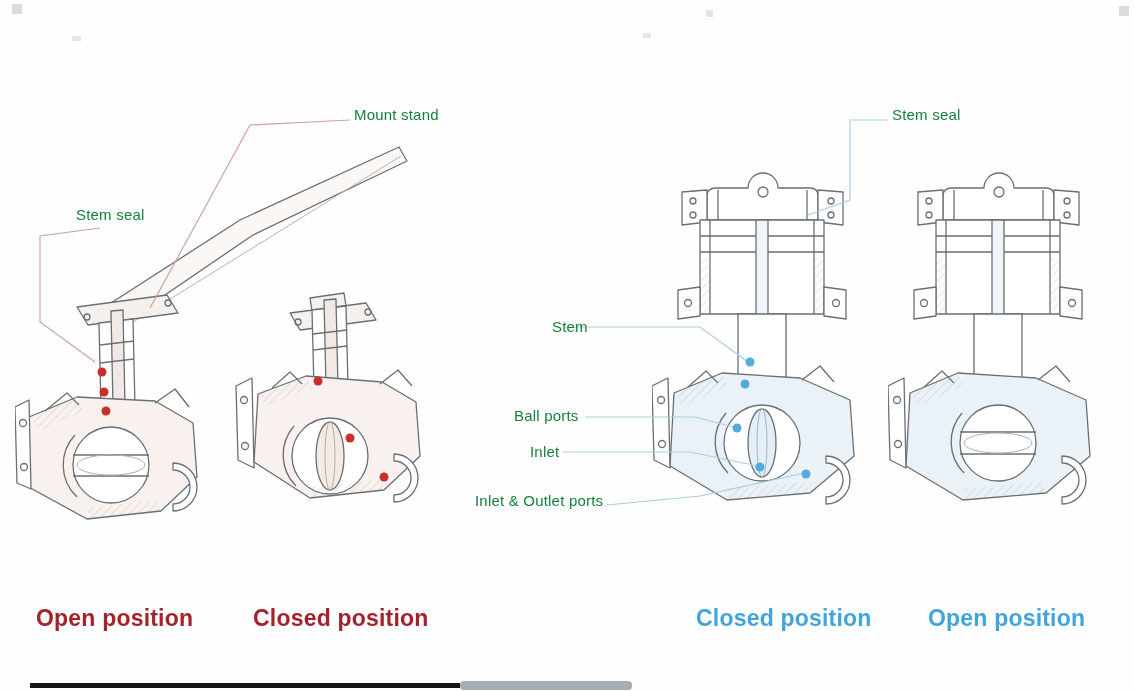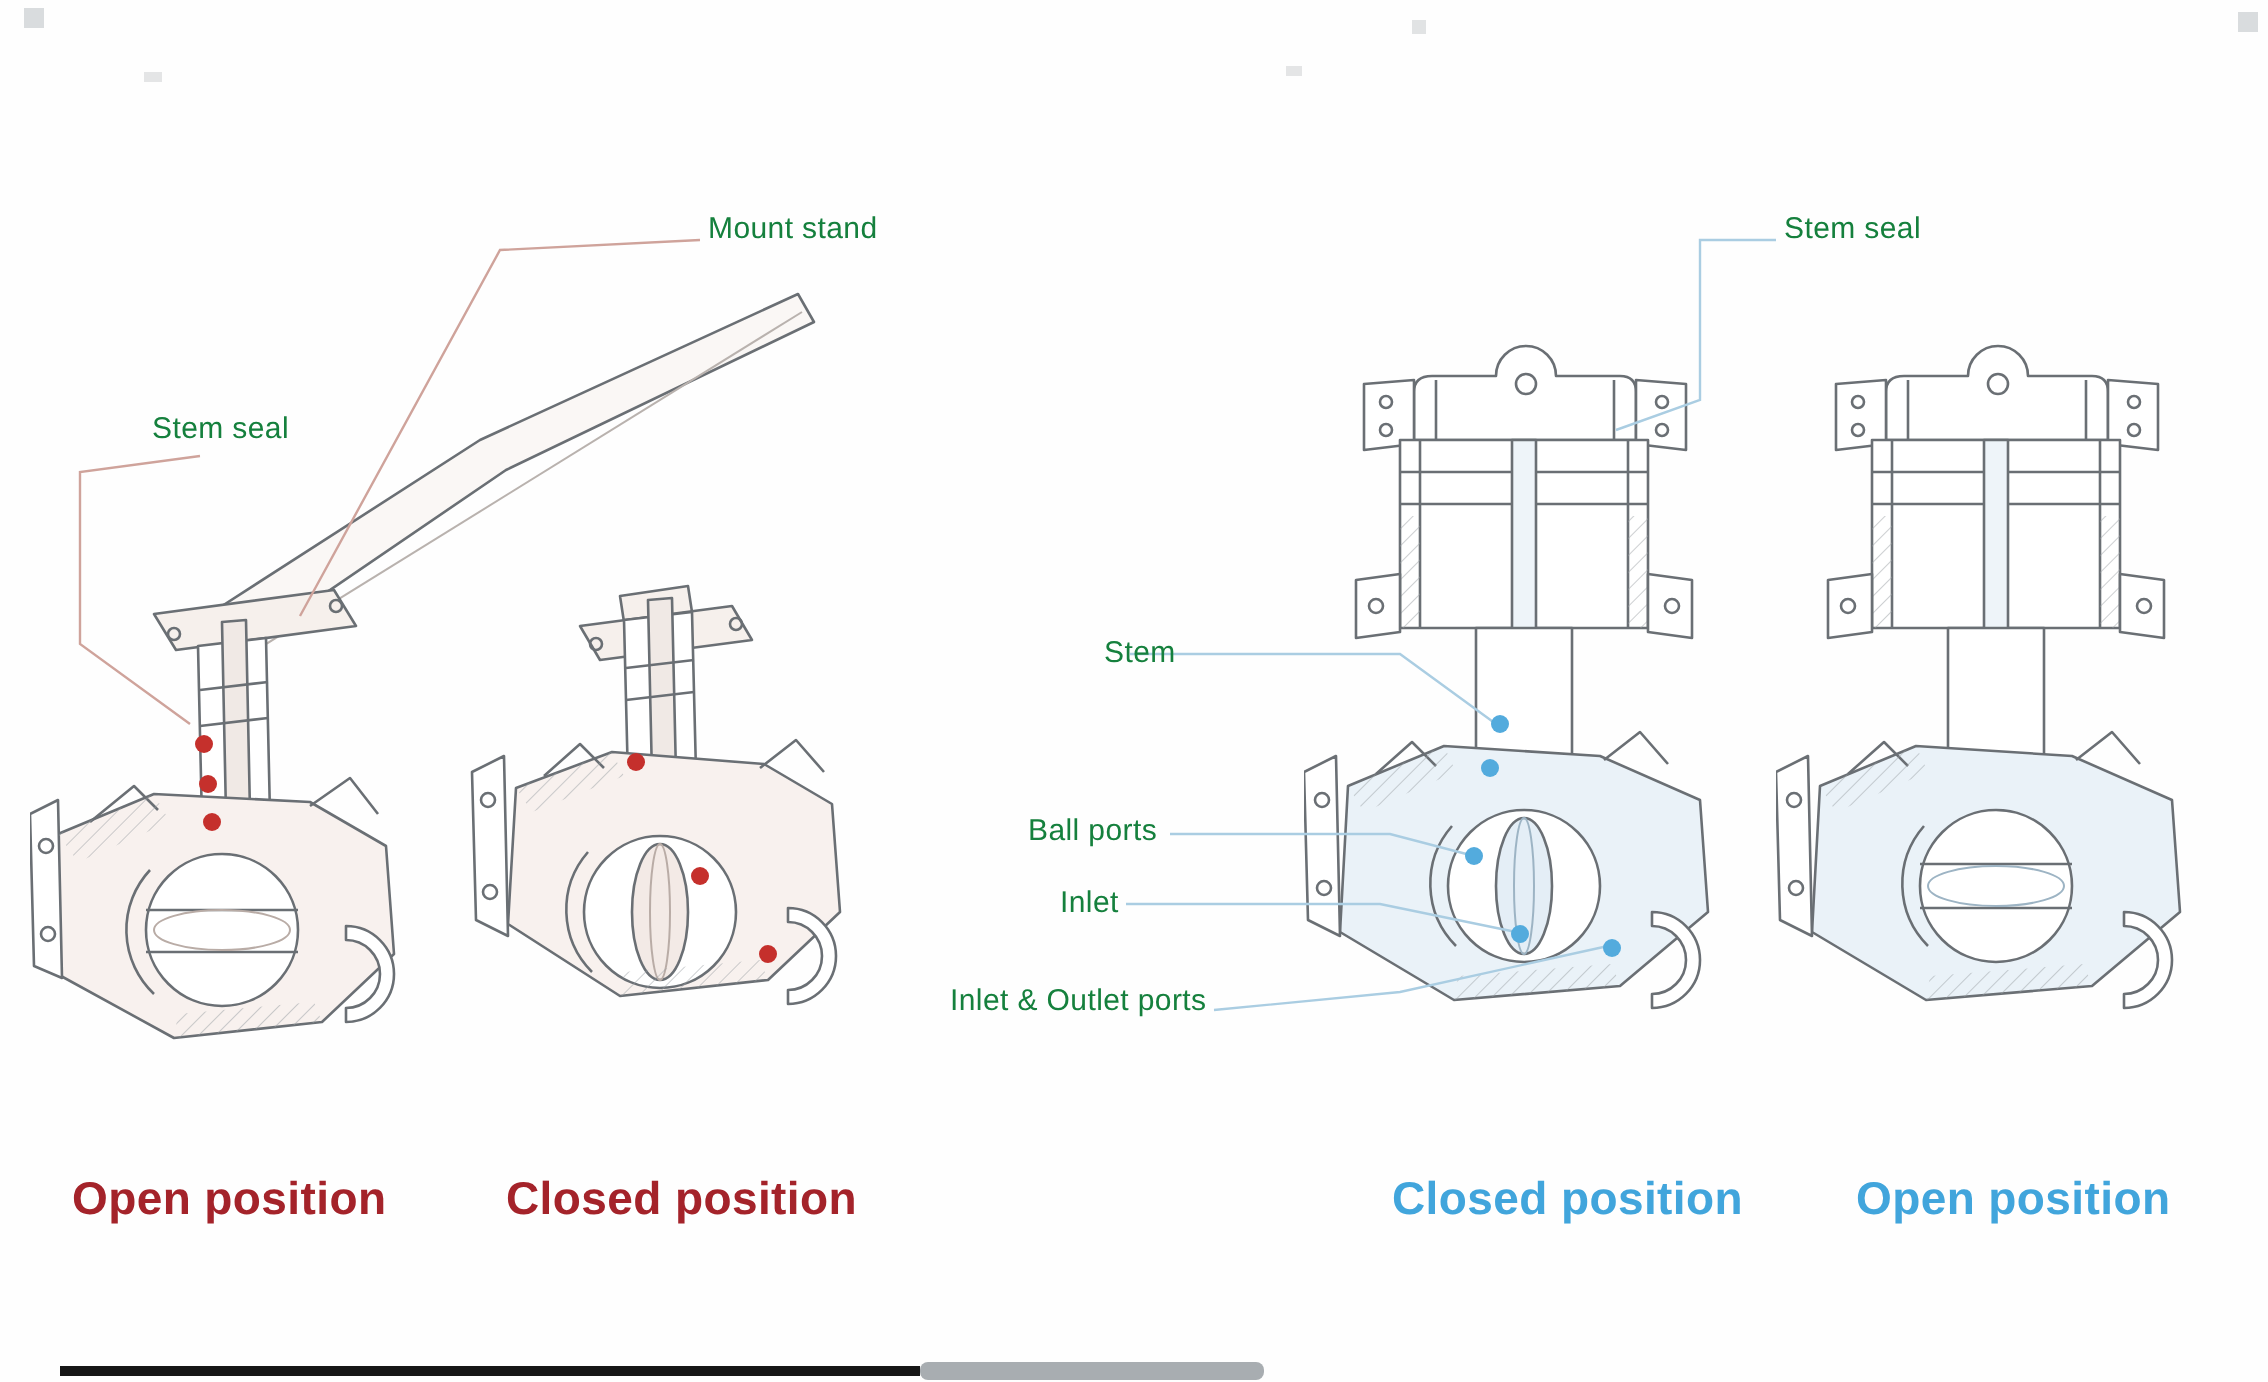--- a/index.html
+++ b/index.html
@@ -1,21 +1,21 @@
 <!DOCTYPE html>
 <html><head>
 <meta charset="utf-8">
 <style>
   * { margin:0; padding:0; box-sizing:border-box; }
   html,body { background:#ffffff; }
   body { font-family:"Liberation Sans", sans-serif; }
   .canvas { position:relative; width:1134px; height:691px; background:#fefefe; overflow:hidden; }
   .ann { position:absolute; font-size:15px; color:#15803d; letter-spacing:.2px; white-space:nowrap; }
   .ann.center2 { white-space:normal; text-align:left; }
-  .caption { position:absolute; font-size:23px; font-weight:bold; letter-spacing:.2px; white-space:nowrap; }
+  .caption { position:absolute; font-size:23px; font-weight:bold; letter-spacing:.2px; white-space:nowrap;margin-top:19px; }
   .caption.red  { color:#a4232a; }
   .caption.blue { color:#41a5dc; }
   svg { display:block; }
   .valve { position:absolute; }
   .overlay { position:absolute; left:0; top:0; pointer-events:none; }
   .artifact { position:absolute; opacity:.7; }
   .bar-dark { position:absolute; left:30px; top:683px; width:430px; height:5px; background:#161616; }
   .bar-gray { position:absolute; left:460px; top:681px; width:172px; height:9px; background:#a8adb1; border-radius:4px; }
 </style>
 </head>

